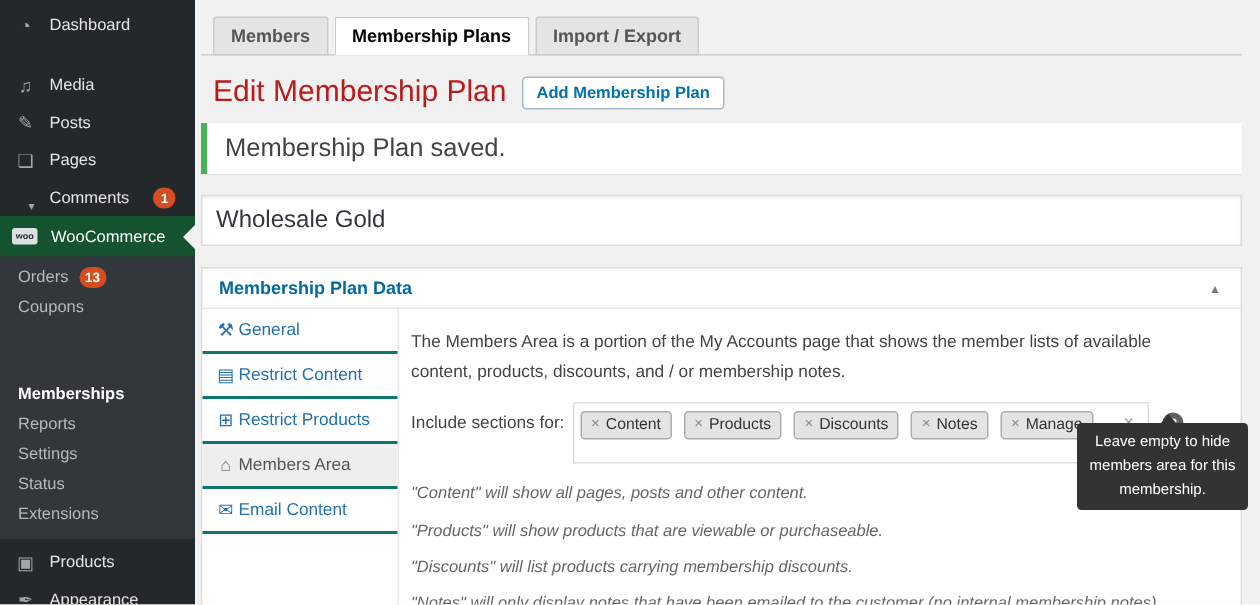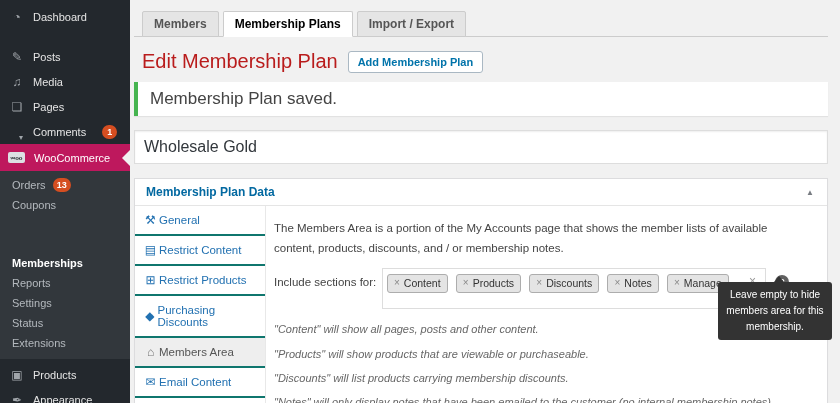--- a/index.html
+++ b/index.html
@@ -10,21 +10,21 @@
     font-family:"Liberation Sans", sans-serif;
     background:#f1f1f1;
     -webkit-font-smoothing:antialiased;
   }
 
   
   .sidebar { width:130px; flex-shrink:0; background:#23282d; color:#dfe1e2; padding-top:4px; font-size:11px; }
   .menu-item { display:flex; align-items:center; gap:9px; padding:0 10px; height:25px; cursor:pointer; color:#e5e5e5; }
   .menu-item .mi-icon { width:14px; text-align:center; color:#a0a5aa; font-size:12px; line-height:1; flex-shrink:0; }
   .menu-sep { height:15px; }
-  .wc-active { background:#be185d; color:#fff; position:relative; height:27px; }
+  .wc-active { background:#14532d; color:#fff; position:relative; height:27px; }
   .wc-active::after { content:""; position:absolute; right:0; top:50%; margin-top:-8px;
     border:8px solid transparent; border-right-color:#f1f1f1; }
   .submenu { background:#32373c; padding:4px 0 6px; }
   .sub-item { display:flex; align-items:center; padding:3px 12px; height:20px; color:#b4b9be; cursor:pointer; }
   .sub-item.current { color:#fff; font-weight:bold;margin-top:38px; }
   .badge { display:inline-flex; align-items:center; justify-content:center; min-width:15px; height:14px;
     padding:0 4px; margin-left:7px; border-radius:9px; background:#d54e21; color:#fff;
     font-size:9px; font-weight:bold; }
   
   .bubble { width:11px; height:8px; background:#a0a5aa; border-radius:2px; position:relative; margin:0 2px 2px 1px; }
@@ -114,27 +114,27 @@
 </style>
 </head>
 <body>
 
 <aside class="sidebar" data-name="admin-sidebar">
   <div class="menu-item" data-name="sidebar-item-dashboard">
     <span class="mi-icon g-dashboard" data-name="dashboard-icon"></span>
     <span data-name="sidebar-item-label">Dashboard</span>
   </div>
   <div class="menu-sep" data-name="menu-separator"></div>
+  <div class="menu-item" data-name="sidebar-item-media">
+    <span class="mi-icon g-media" data-name="media-icon"></span>
+    <span data-name="sidebar-item-label">Media</span>
+  </div>
   <div class="menu-item" data-name="sidebar-item-posts">
     <span class="mi-icon g-posts" data-name="pin-icon"></span>
     <span data-name="sidebar-item-label">Posts</span>
-  </div>
-  <div class="menu-item" data-name="sidebar-item-media">
-    <span class="mi-icon g-media" data-name="media-icon"></span>
-    <span data-name="sidebar-item-label">Media</span>
   </div>
   <div class="menu-item" data-name="sidebar-item-pages">
     <span class="mi-icon g-pages" data-name="pages-icon"></span>
     <span data-name="sidebar-item-label">Pages</span>
   </div>
   <div class="menu-item" data-name="sidebar-item-comments">
     <span class="mi-icon" data-name="comment-bubble-icon"><span class="bubble"></span></span>
     <span data-name="sidebar-item-label">Comments</span>
     <span class="badge" data-name="comments-count-badge">1</span>
   </div>
@@ -215,24 +215,20 @@
           <span data-name="tab-label">General</span>
         </li>
         <li class="wc-tab" data-name="tab-restrict-content">
           <span class="t-icon g-doc" data-name="document-icon"></span>
           <span data-name="tab-label">Restrict Content</span>
         </li>
         <li class="wc-tab" data-name="tab-restrict-products">
           <span class="t-icon g-cart" data-name="cart-icon"></span>
           <span data-name="tab-label">Restrict Products</span>
         </li>
-        <li class="wc-tab" data-name="tab-purchasing-discounts">
-          <span class="t-icon g-tag" data-name="tag-icon"></span>
-          <span data-name="tab-label">Purchasing Discounts</span>
-        </li>
         <li class="wc-tab active" data-name="tab-members-area">
           <span class="t-icon g-home" data-name="home-icon"></span>
           <span data-name="tab-label">Members Area</span>
         </li>
         <li class="wc-tab" data-name="tab-email-content">
           <span class="t-icon g-mail" data-name="email-icon"></span>
           <span data-name="tab-label">Email Content</span>
         </li>
       </ul>
 

